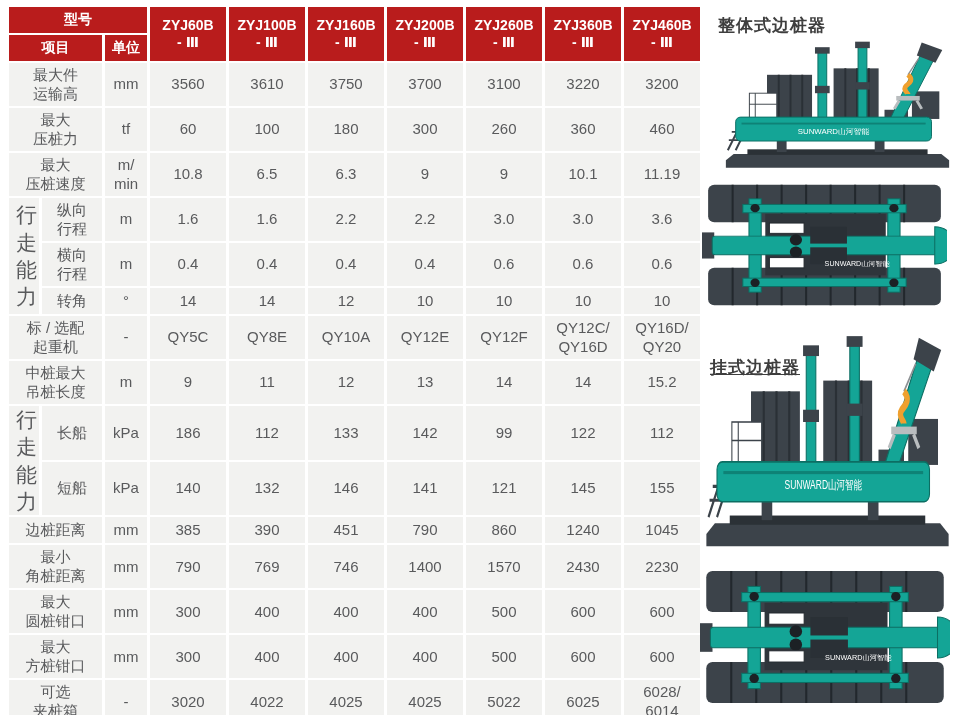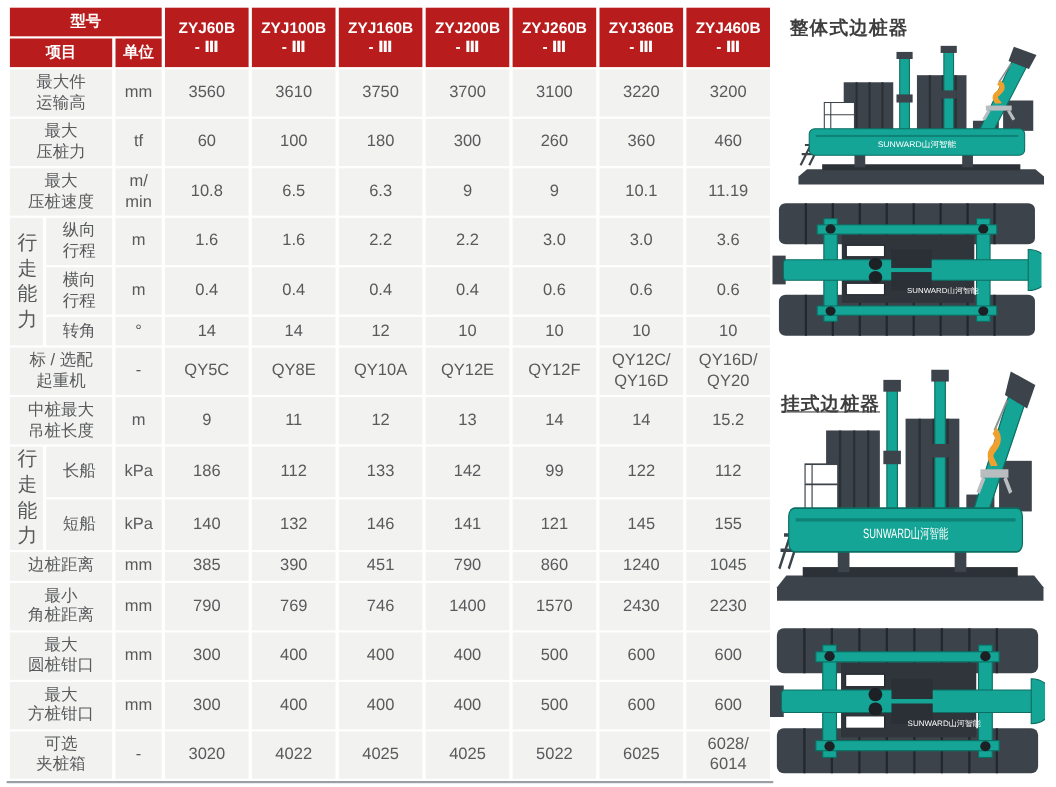--- a/index.html
+++ b/index.html
@@ -8,21 +8,21 @@
   .tbl-wrap{position:absolute;left:6px;top:5px;border-bottom:2px solid #9aa0a3;}
   table{border-collapse:separate;border-spacing:3px 2px;table-layout:fixed;width:697px;}
   th,td{white-space:pre-line;text-align:center;vertical-align:middle;line-height:1.22;
         padding:0;overflow:hidden;}
   thead th{background:#b91c1c;color:#ffffff;font-weight:bold;font-size:14px;}
   thead tr{height:26px;}
   tbody th,tbody td{background:#f2f2f0;color:#595a5c;font-weight:normal;font-size:15px;}
   tr.tall{height:43px;}
   tr.short{height:26px;}
   th.grp span{display:inline-block;width:16px;word-break:break-all;line-height:1.3;
-        font-size:18px;color:#595a5c;}
+        font-size:21px;color:#595a5c;}
   .panel{position:absolute;left:700px;top:0;width:252px;height:715px;}
   .panel-label{position:absolute;font-size:17px;font-weight:600;color:#3e3e3e;
         white-space:nowrap;letter-spacing:1px;}
   .illus{position:absolute;}
   .illus svg{display:block;width:100%;height:100%;}
 </style>
 </head>
 <body>
 
 <div class="tbl-wrap">

